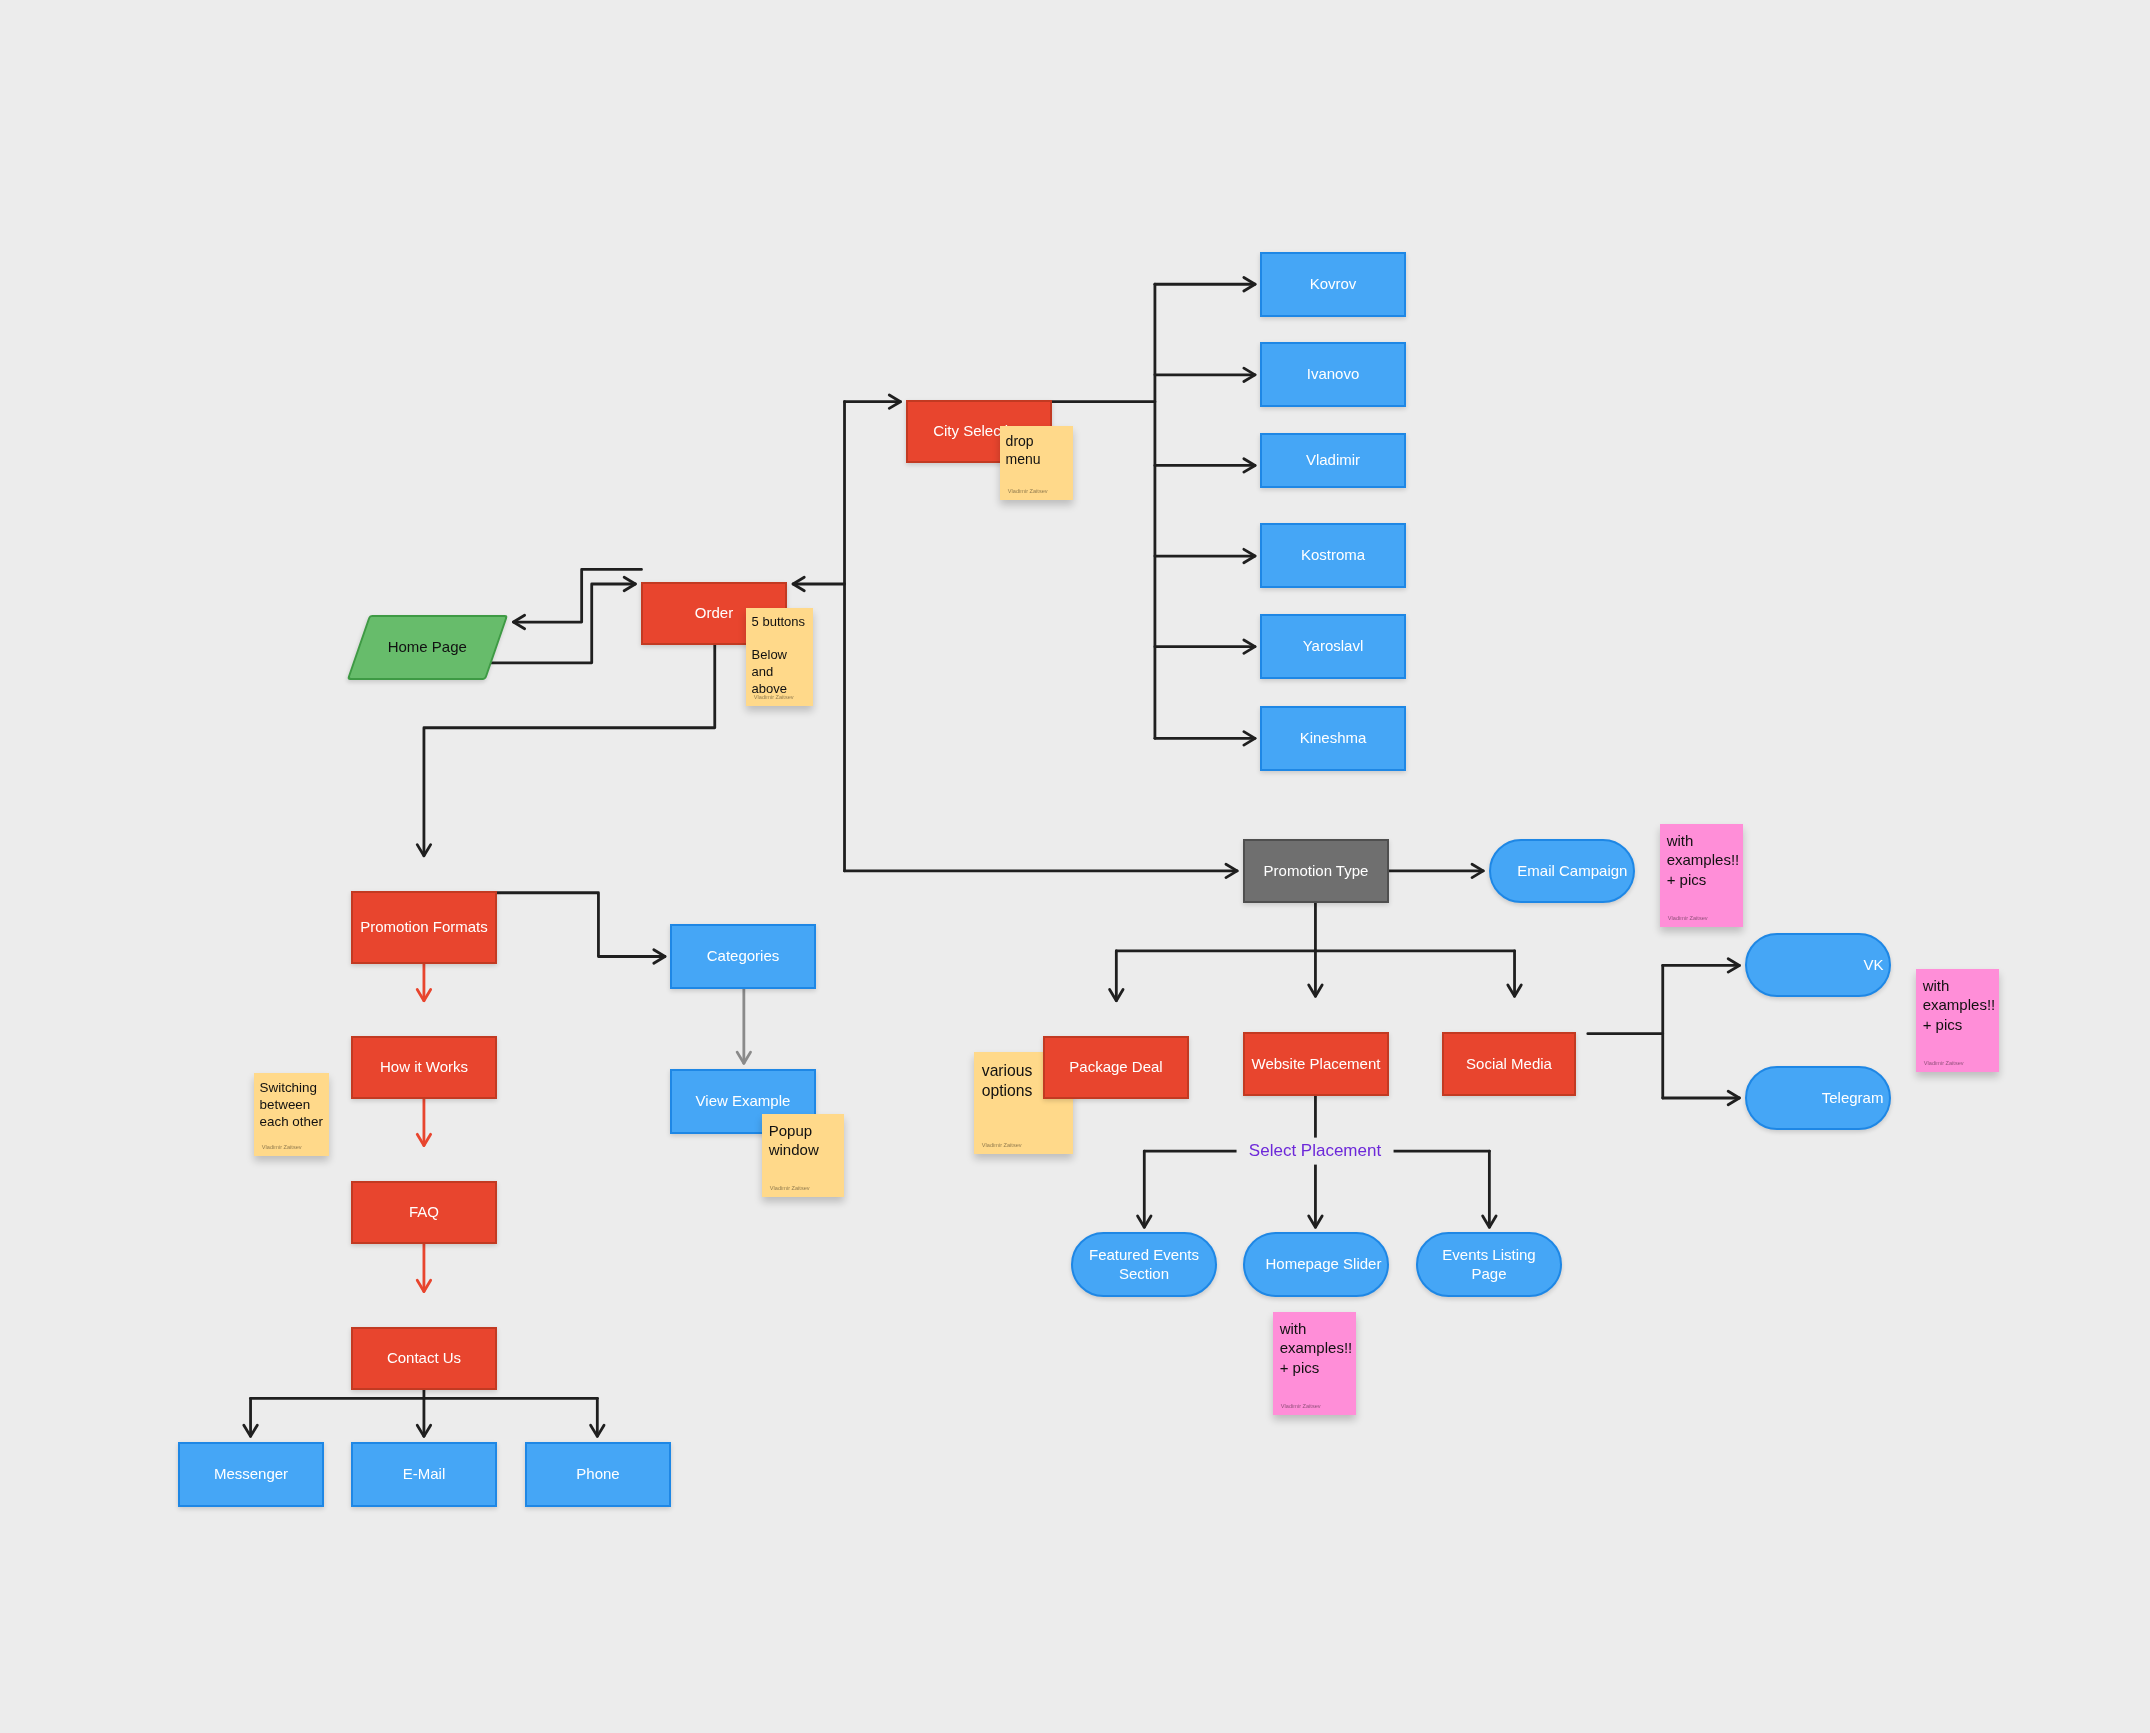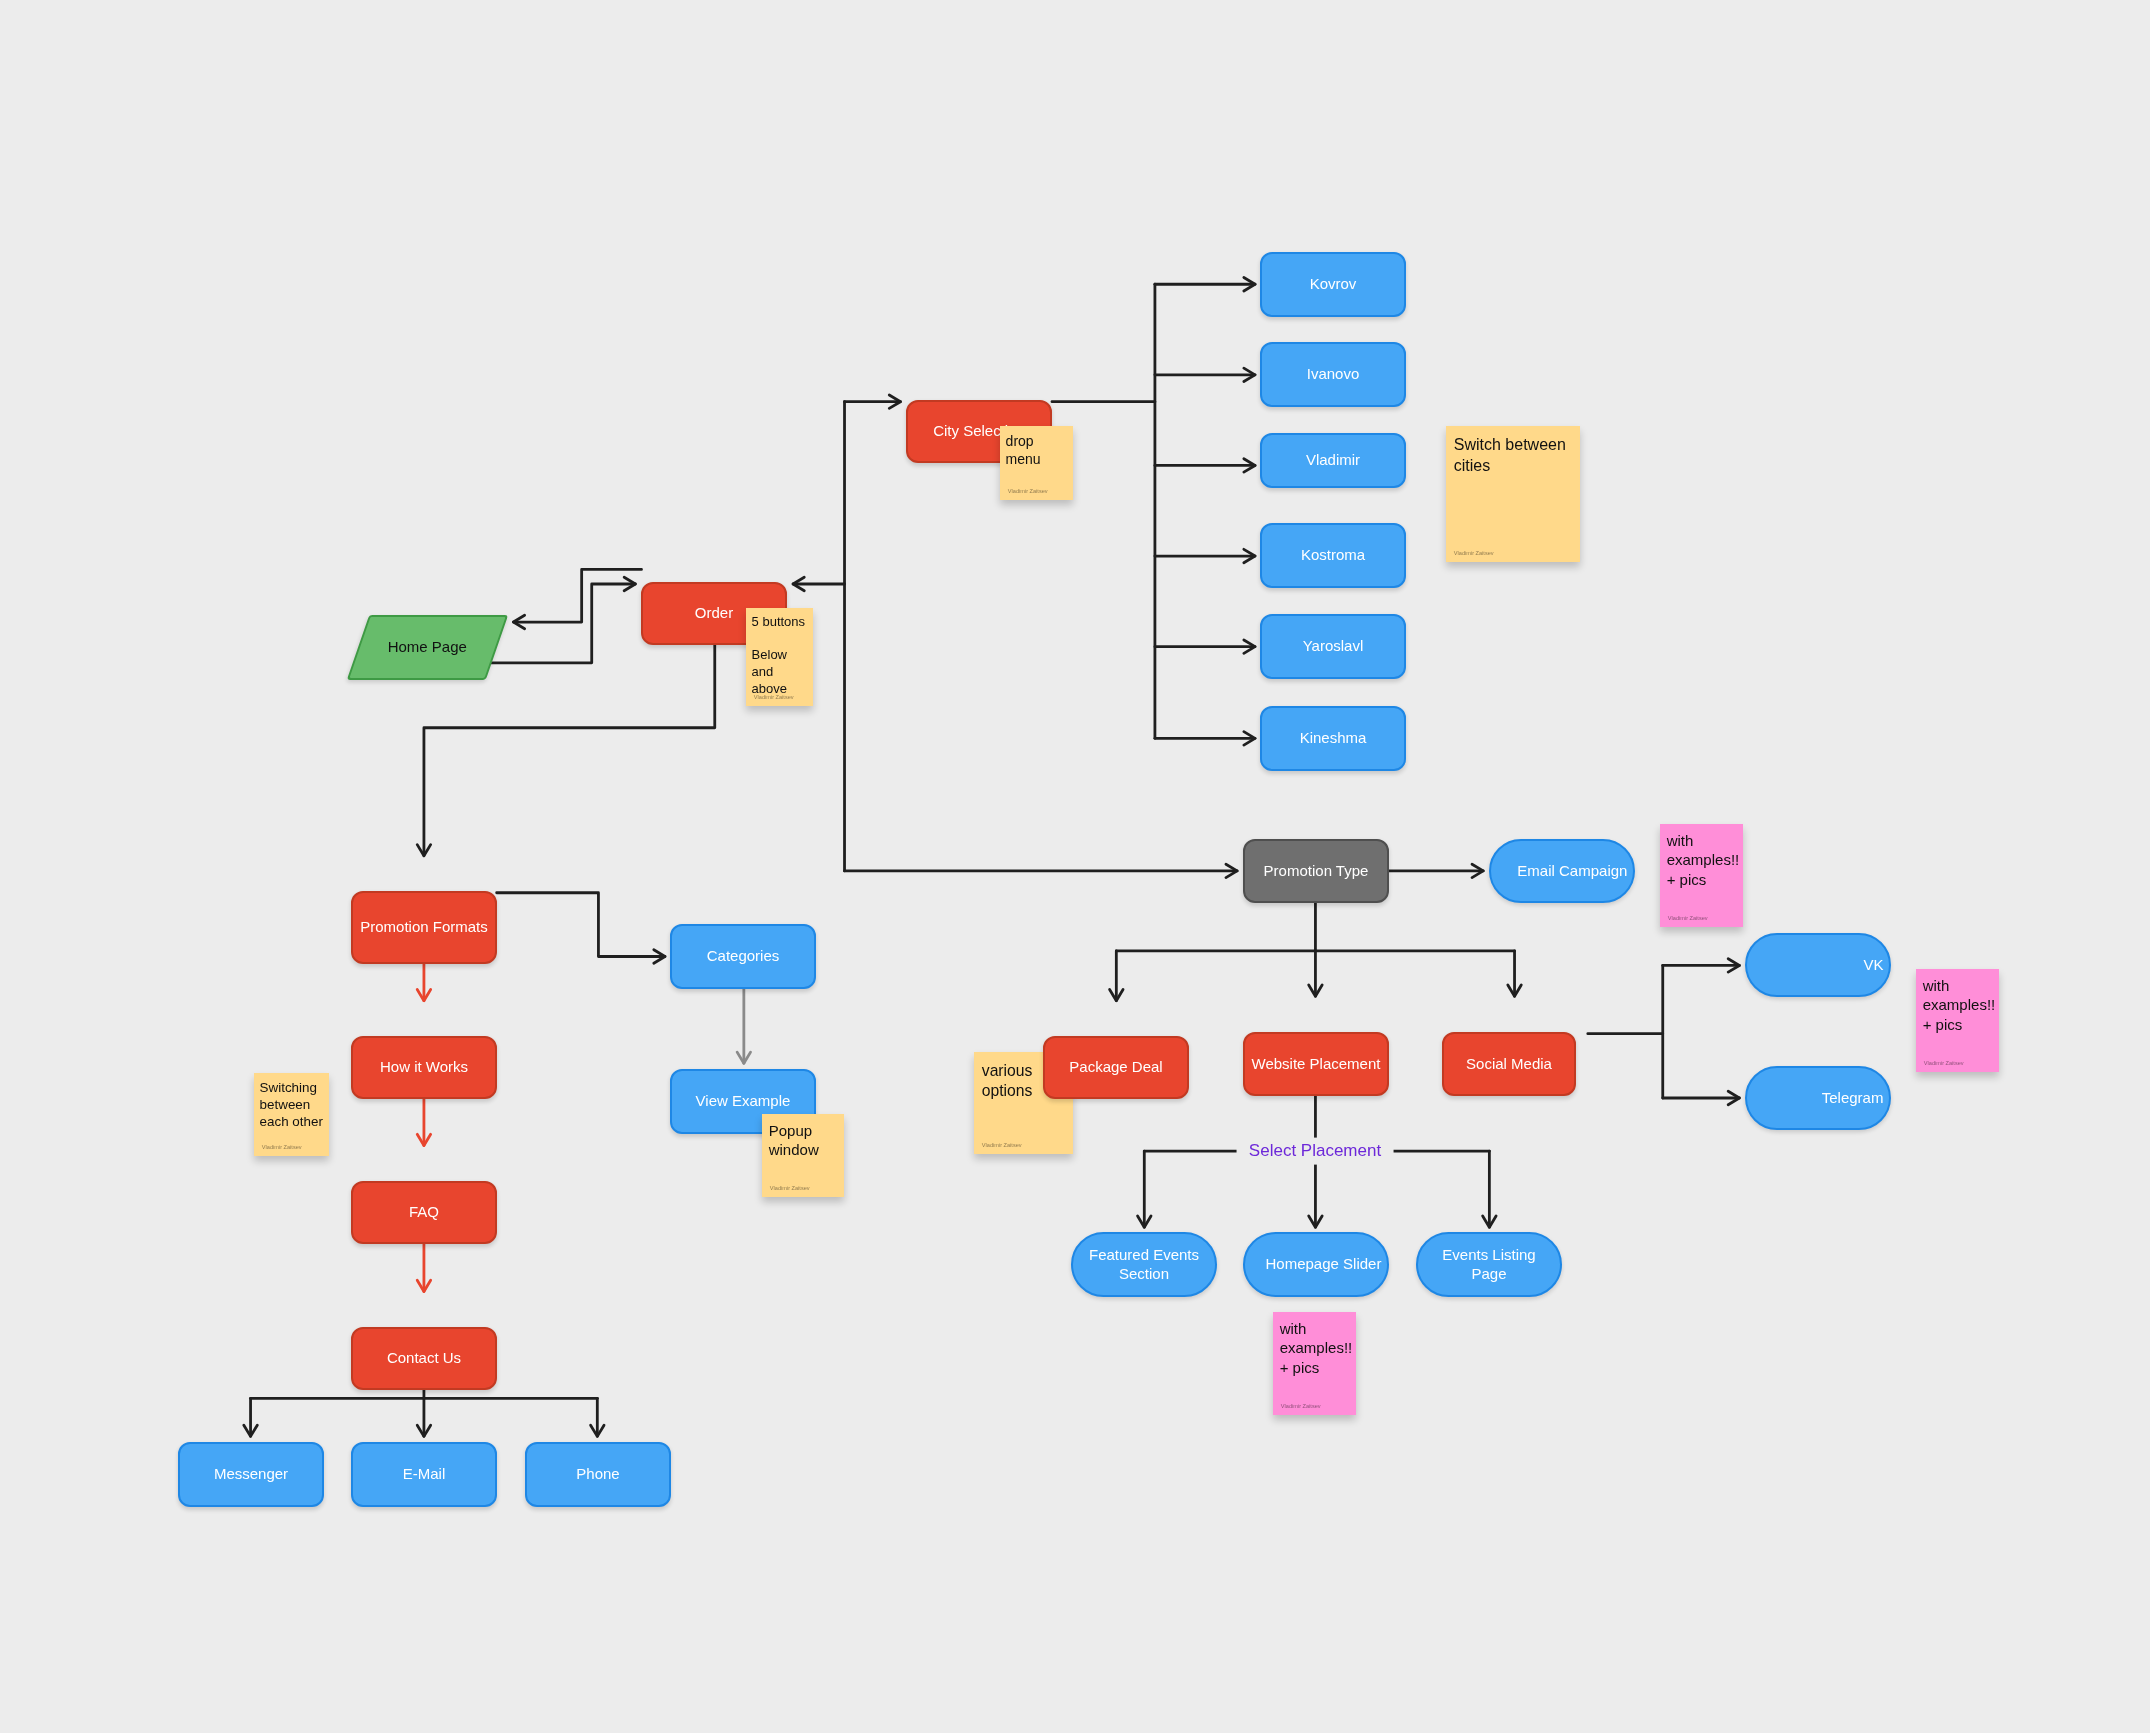--- a/index.html
+++ b/index.html
@@ -2,21 +2,21 @@
 <html style="font-size:9px"><head>
 <meta charset="utf-8">
 <style>
   html,body{margin:0;padding:0;}
   body{font-family:"Liberation Sans",sans-serif;background:#ECECEC;}
   #canvas{position:relative;width:2151px;height:1734px;background:#ECECEC;overflow:hidden;}
   #edges{position:absolute;left:0;top:0;z-index:1;}
   .node{position:absolute;z-index:2;display:flex;align-items:center;justify-content:center;
         text-align:center;box-sizing:border-box;box-shadow:0 2.2px 4.5px rgba(0,0,0,0.15);}
   .node .node-label{font-size:15px;line-height:1.25;color:#fff;padding:0 5.6px;}
-  .rect{border-radius:12px;text-align:right;}
+  .rect{border-radius:0;text-align:right;}
   .pill{border-radius:39px;justify-content:flex-end;}
   .red{background:#E8452E;border:2.2px solid #C23A22;margin-top:30px;}
   .blue{background:#45A6F6;border:2.2px solid #1E87E5;}
   .gray{background:#6F6F6F;border:2.2px solid#4F4F4F;}
   .green-par{background:#67BC6B;border:2.2px solid #3E9A44;transform:skewX(-19deg);border-radius:3.4px;}
   .green-par .node-label{transform:skewX(19deg);color:#111;}
   .sticky{position:absolute;z-index:3;box-sizing:border-box;padding:9px 7.8px;
           box-shadow:0 4.5px 7.8px rgba(0,0,0,0.20);}
   .sticky.behind{z-index:1;}
   .yellow{background:#FFD98A;}
@@ -192,24 +192,20 @@
     <span class="node-label">Events Listing Page</span>
     </div>
 
   <div class="canvas-label" style="left:1315px;top:1151px">Select Placement</div>
 
   <div class="sticky yellow" style="left:1000px;top:426px;width:73px;height:74px;padding:5.6px 5.6px">
     <span class="sticky-text" style="font-size:14px">drop menu</span>
     <span class="sticky-author">Vladimir Zaitsev</span>
   </div>
 
-  <div class="sticky yellow" style="left:1446px;top:426px;width:134px;height:136px">
-    <span class="sticky-text" style="font-size:16px">Switch between cities</span>
-    <span class="sticky-author">Vladimir Zaitsev</span>
-  </div>
 
   <div class="sticky yellow" style="left:746px;top:608px;width:67px;height:98px;padding:5.6px 5.6px">
     <span class="sticky-text" style="font-size:13px">5 buttons
 
 Below and above</span>
     <span class="sticky-author">Vladimir Zaitsev</span>
   </div>
 
   <div class="sticky yellow" style="left:254px;top:1073px;width:75px;height:83px;padding:5.6px 5.6px">
     <span class="sticky-text" style="font-size:13.4px">Switching between each other</span>

